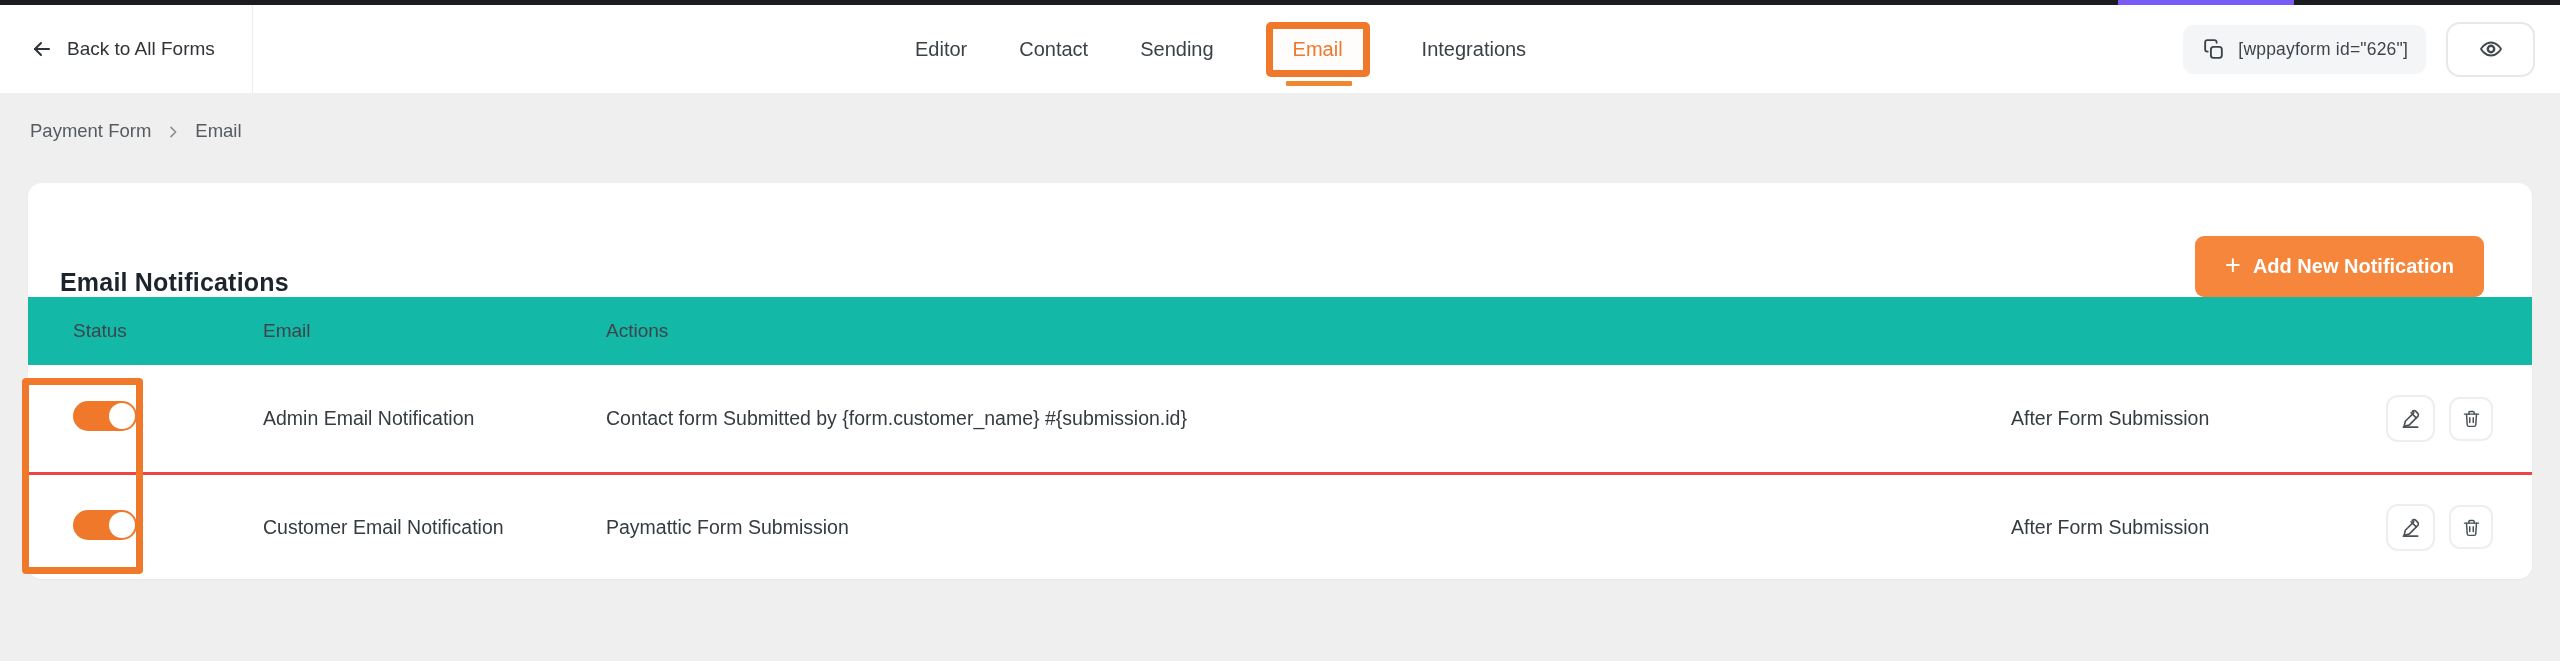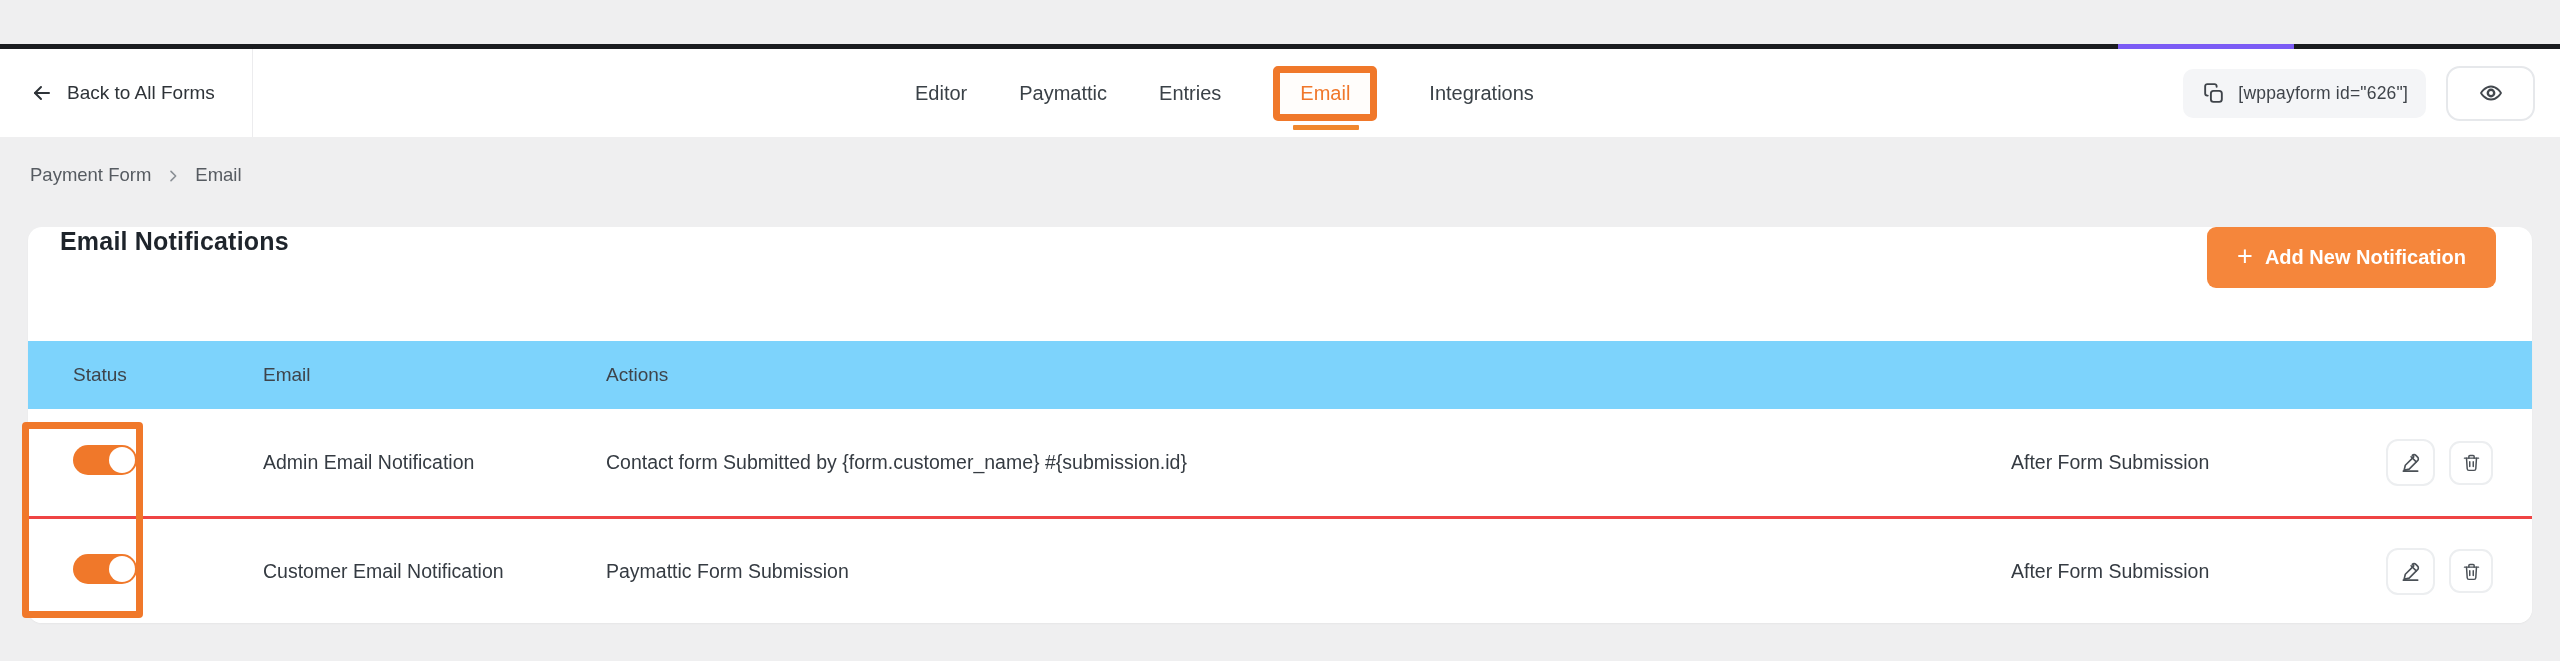--- a/index.html
+++ b/index.html
@@ -4,21 +4,21 @@
 <style>
   * { margin:0; padding:0; box-sizing:border-box; }
   html,body { width:2560px; height:661px; }
   body {
     font-family:"Liberation Sans","DejaVu Sans",sans-serif;
     background:#efeff0;
     position:relative;
     overflow:hidden;
     color:#353b42;
   }
-  .page { position:absolute; inset:0;margin-top:44px; }
+  .page { position:absolute; inset:0; }
 
   
   .top-strip { position:absolute; left:0; top:0; width:2560px; height:5px; background:#1a1c1f; z-index:30; }
   .strip-purple { position:absolute; left:2118px; top:0; width:176px; height:5px; background:#7b5bf5; }
 
   
   .topbar {
     position:absolute; left:0; top:5px; width:2560px; height:88px;
     background:#ffffff; display:flex; align-items:center; z-index:20;
   }
@@ -70,34 +70,34 @@
   .breadcrumb svg { width:16px; height:16px; stroke:#8a8f95; margin-top:2px; }
 
   
   .card {
     position:absolute; left:28px; top:183px; width:2504px;
     background:#ffffff; border-radius:14px;
     box-shadow:0 1px 2px rgba(20,25,30,.04);
     overflow:hidden;
   }
   .card-head {
-    height:114px; display:flex; align-items:flex-start; justify-content:space-between;
-    padding:0 36px 0 32px;
+    height:114px; display:flex; align-items:flex-end; justify-content:space-between;
+    padding:0 48px 0 32px;
   }
   .panel-title { font-size:25px; font-weight:700; color:#1e242b; letter-spacing:.2px; }
   .add-btn {
     display:flex; align-items:center; gap:12px;
     background:#f5863b; color:#ffffff; border:none; border-radius:9px;
     height:61px; padding:0 30px; cursor:pointer;
     font-family:inherit; font-size:20px; font-weight:700;
   }
   .add-btn .plus { font-size:27px; font-weight:400; line-height:1; margin-top:-3px; }
 
   .tgrid { display:grid; grid-template-columns:189px 343px 1405px 375px 1fr; align-items:center; padding:0 20px; }
-  .thead { height:68px; background:#7dd3fc; }
+  .thead { height:68px; background:#14b8a6; }
   .thead .cell { font-size:19px; font-weight:500; color:#3e444b; }
   .trow { height:107px; background:#ffffff; }
   .trow + .trow { border-top:3px solid #ef4444; }
   .trow .cell { font-size:19.5px; color:#353b42; }
   .cell { padding-left:26px; white-space:nowrap; overflow:hidden; }
   .cell.first { padding-left:25px; }
   .cell.actions { display:flex; gap:14px; align-items:center; }
 
   
   .toggle {
@@ -141,22 +141,22 @@
         <svg viewBox="0 0 24 24" fill="none" stroke-width="2" stroke-linecap="round" stroke-linejoin="round">
             <path d="M19 12H5"></path>
             <path d="M11 18l-6-6 6-6"></path>
           </svg>
         <span class="back-label">Back to All Forms</span>
       </div>
     </div>
 
     <nav class="tabs">
       <div class="tab">Editor</div>
-      <div class="tab">Paymattic</div>
-      <div class="tab">Entries</div>
+      <div class="tab">Contact</div>
+      <div class="tab">Sending</div>
       <div class="tab-email-wrap">
         <div class="tab">Email</div>
         <div class="tab-underline"></div>
       </div>
       <div class="tab">Integrations</div>
     </nav>
 
     <div class="topbar-right">
       <div class="shortcode-badge">
         <svg viewBox="0 0 24 24" fill="none" stroke-width="1.8" stroke-linecap="round" stroke-linejoin="round">

